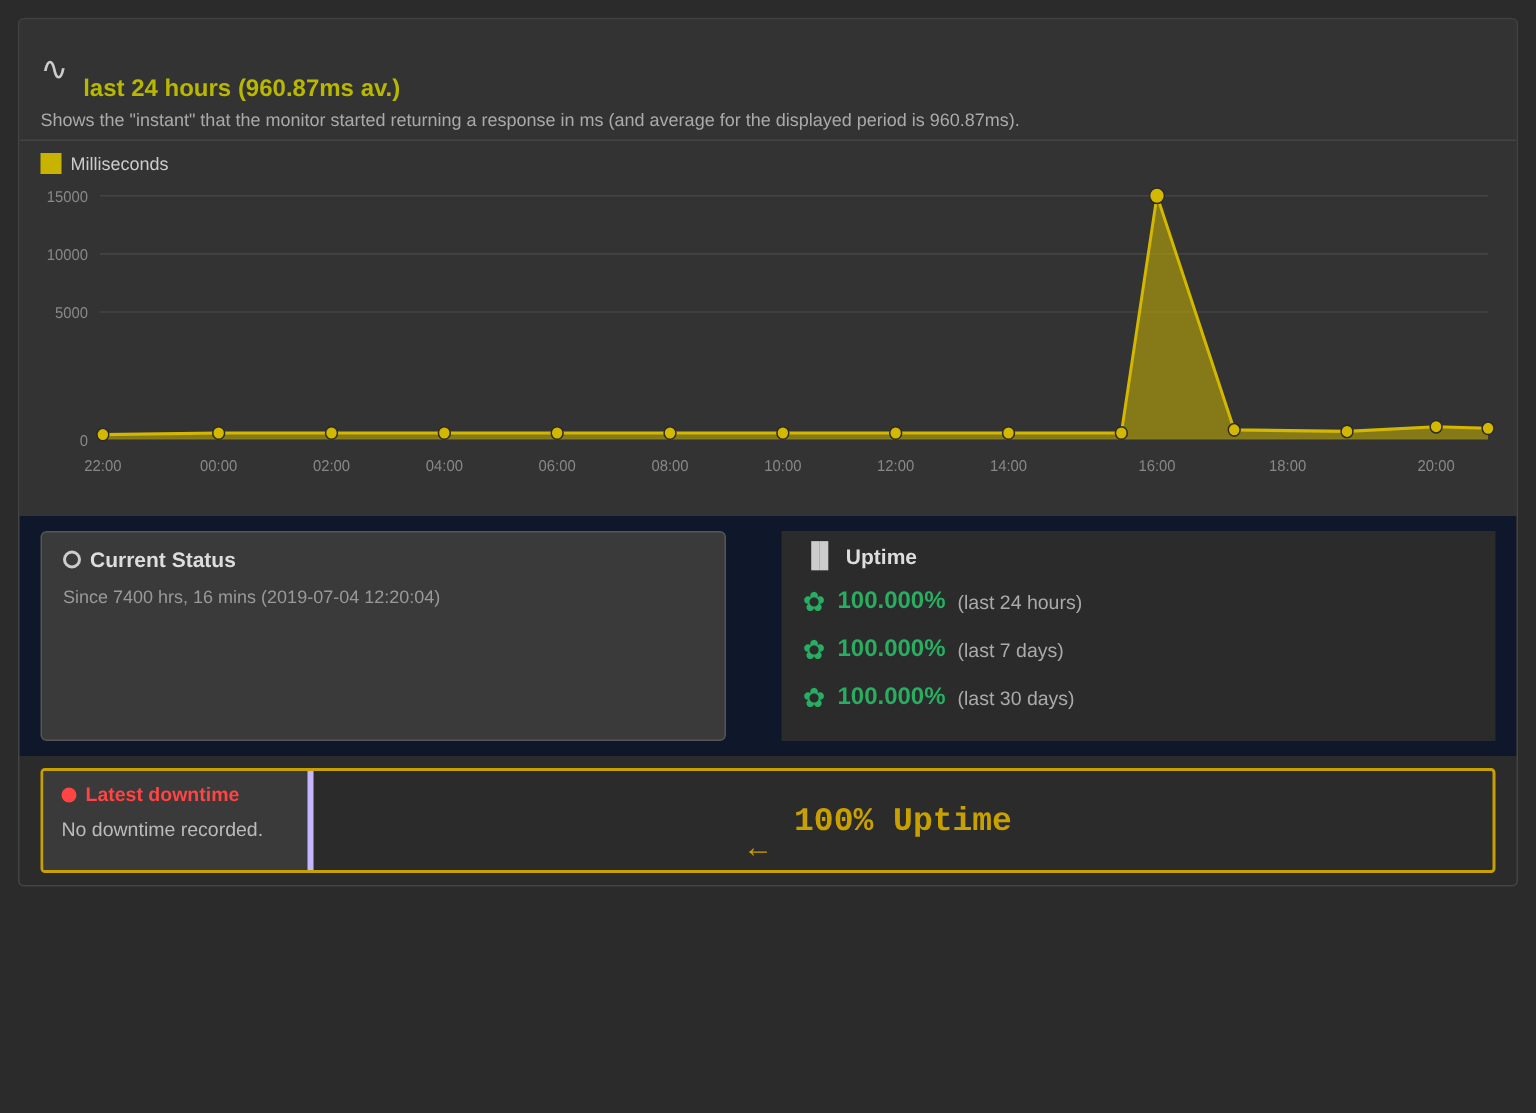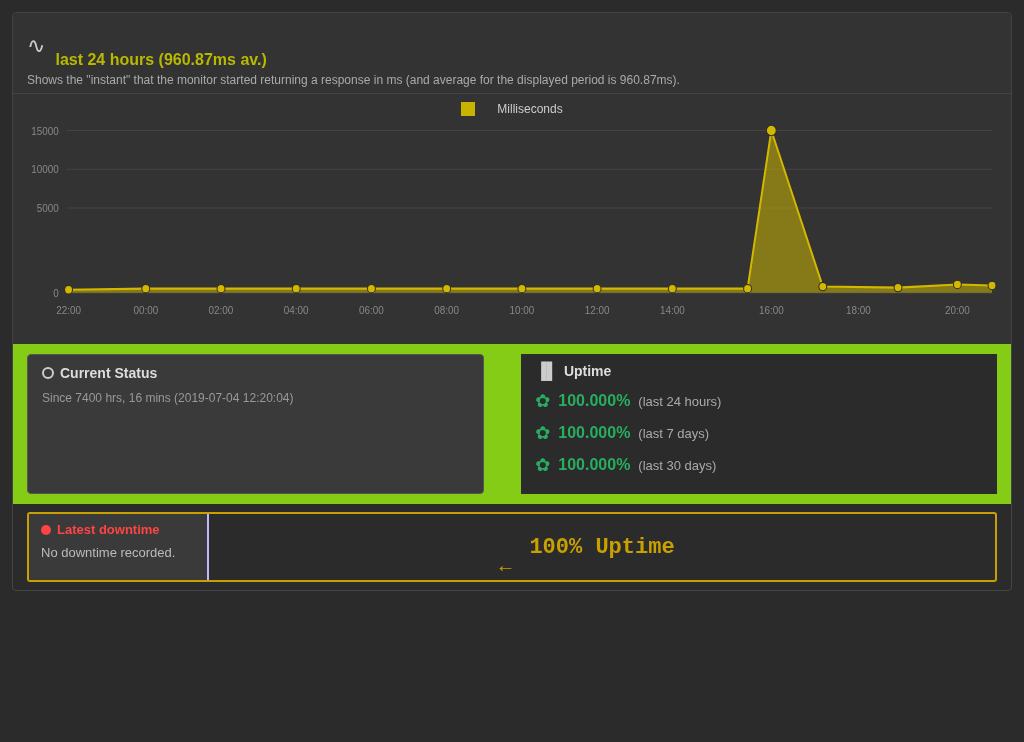--- a/index.html
+++ b/index.html
@@ -46,23 +46,23 @@
       font-size: 12px;
     }
     
     .chart-area {
       background: #333;
       padding: 8px 14px 4px 14px;
       position: relative;
     }
     .chart-legend {
       display: flex;
-      justify-content: center;
-      align-items: center;
-      gap: 22px;
+      justify-content: flex-start;
+      align-items: center;
+      gap: 6px;
       margin-bottom: 4px;
       font-size: 12px;
       color: #ccc;
     }
     .legend-color {
       width: 14px;
       height: 14px;
       background: #c8b400;
       display: inline-block;
     }
@@ -73,21 +73,21 @@
     }
     svg.chart-svg {
       width: 100%;
       height: 100%;
     }
     
     .bottom-panels {
       display: flex;
       gap: 18px;
       padding: 10px 14px;
-      background: #84cc16;
+      background: #0f172a;
     }
     .panel-current-status {
       background: #3a3a3a;
       border: 1px solid #555;
       border-radius: 4px;
       padding: 10px 14px;
       width: 48%;
       margin-right: 2%;
     }
     .panel-uptime {
@@ -173,21 +173,21 @@
       display: flex;
       align-items: stretch;
       border: 2px solid #c8a000;
       border-radius: 3px;
       margin: 8px 14px;
       background: #2b2b2b;
       min-height: 70px;
     }
     .downtime-left {
       background: #3a3a3a;
-      border-right: 2px solid #c4b5fd;
+      border-right: 4px solid #c4b5fd;
       padding: 8px 12px;
       min-width: 180px;
     }
     .downtime-title {
       display: flex;
       align-items: center;
       gap: 6px;
       font-weight: bold;
       color: #f44;
       font-size: 13px;

